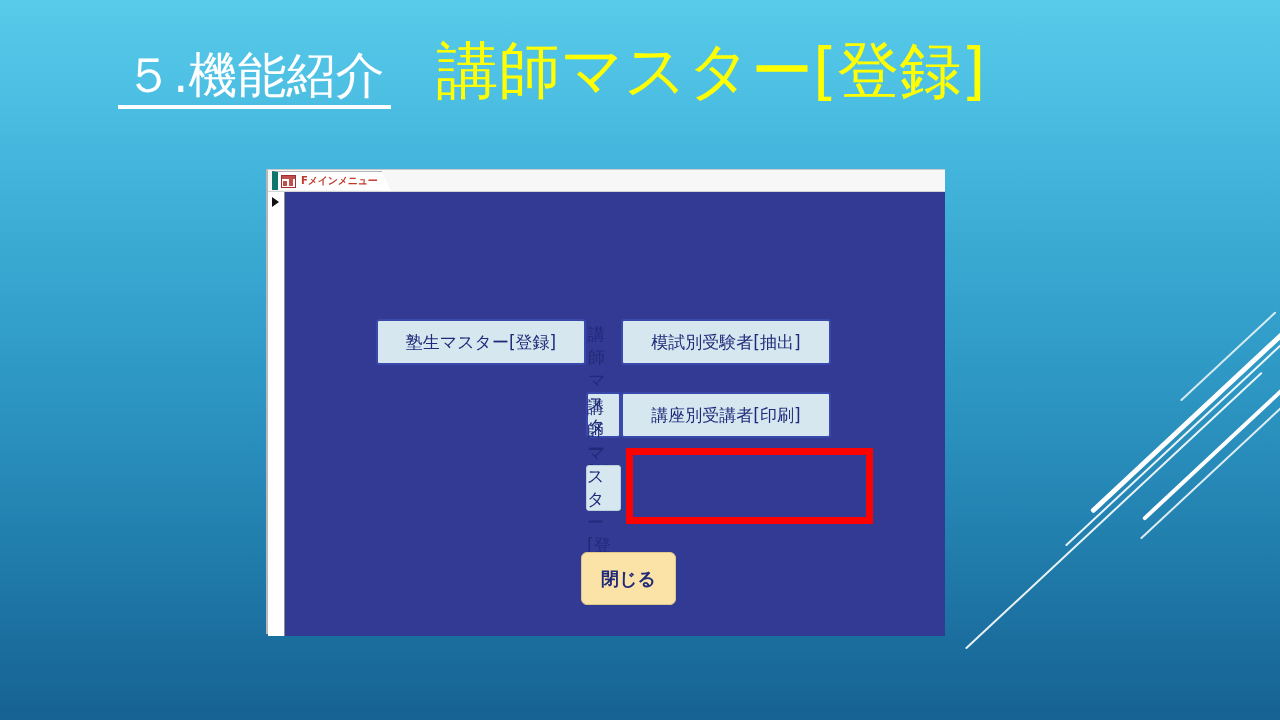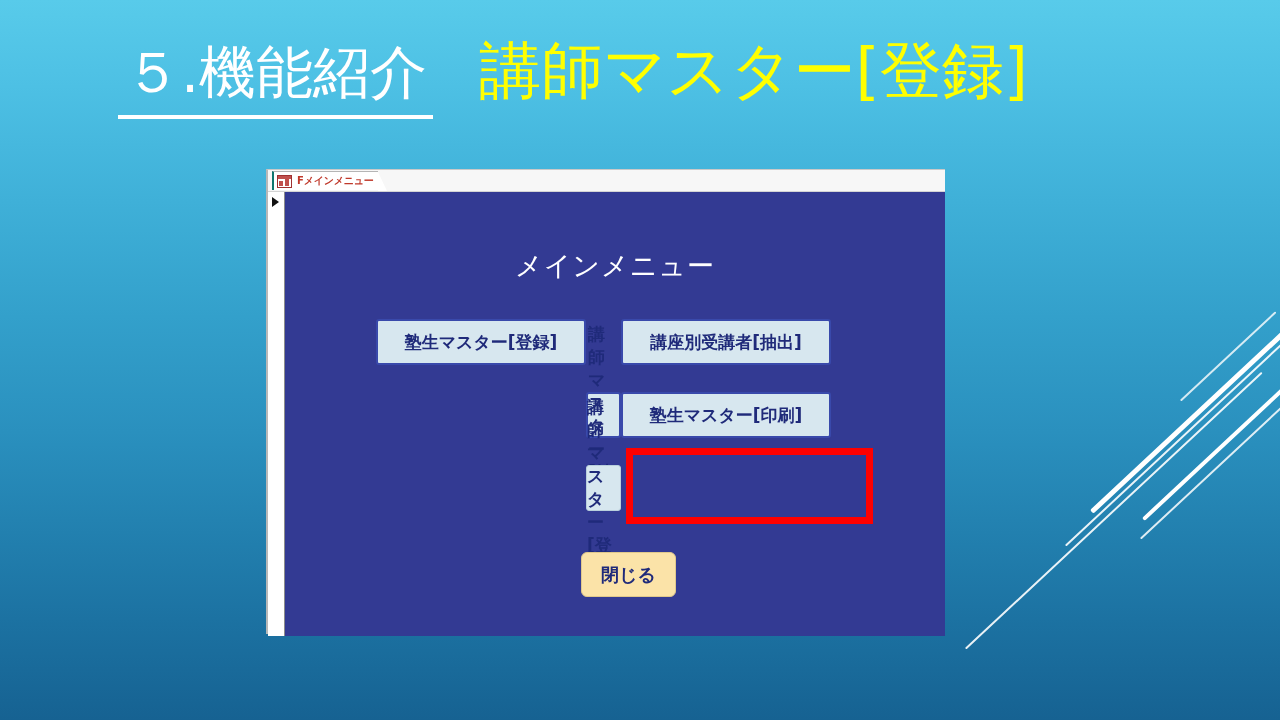--- a/index.html
+++ b/index.html
@@ -46,27 +46,27 @@
   
   #title-block {
     position: absolute;
     left: 118px;
     top: 38px;
     display: flex;
     align-items: baseline;
     white-space: nowrap;
   }
   #title-main {
-    font-size: 57px;
+    font-size: 49px;
     line-height: 1.05;
     color: #ffffff;
     font-weight: 400;
     letter-spacing: 0px;
     border-bottom: 4px solid #ffffff;
-    padding: 0 6px 12px 6px;
+    padding: 0 6px 4px 6px;
     font-family: "DejaVu Sans", "Liberation Sans", sans-serif;
   }
   #title-accent {
     font-size: 62px;
     line-height: 1.05;
     color: #ffff00;
     font-weight: 400;
     margin-left: 46px;
     padding-bottom: 4px;
     font-family: "DejaVu Sans", "Liberation Sans", sans-serif;
@@ -94,21 +94,21 @@
   }
   #doc-tab {
     position: absolute;
     left: 4px;
     top: 1px;
     height: 19px;
     display: flex;
     align-items: center;
     padding: 0 4px 0 3px;
     background: #ffffff;
-    border-left: 2px solid #0f766e;
+    border-left: 6px solid #0f766e;
     border-top: 1px solid #b5b5b5;
     box-sizing: border-box;
   }
   #doc-tab::after {
     content: "";
     position: absolute;
     right: -9px;
     top: 0;
     width: 0;
     height: 0;
@@ -198,21 +198,21 @@
     grid-template-columns: 210px 35px 210px;
     grid-auto-rows: 46px;
     row-gap: 27px;
   }
   .menu-btn {
     background: #d7e7ef;
     border: 2px solid #3949ab;
     border-radius: 3px;
     color: #1f2a7a;
     font-size: 17px;
-    font-weight: bold;
+    font-weight: normal;
     font-family: "DejaVu Sans", "Liberation Sans", sans-serif;
     display: flex;
     align-items: center;
     justify-content: center;
     letter-spacing: 0px;
     box-sizing: border-box;
     cursor: pointer;
   }
   .menu-btn.plain {
     border: 1px solid #b9cfdc;
@@ -230,21 +230,21 @@
     box-sizing: border-box;
     pointer-events: none;
   }
 
   
   #close-btn {
     position: absolute;
     left: 296px;
     top: 360px;
     width: 95px;
-    height: 45px;
+    height: 53px;
     background: #fbe3a8;
     border: 1px solid #e0c88c;
     border-radius: 6px;
     color: #1f2a7a;
     font-size: 18px;
     font-weight: bold;
     font-family: "DejaVu Sans", "Liberation Sans", sans-serif;
     display: flex;
     align-items: center;
     justify-content: center;
@@ -281,31 +281,30 @@
     </div>
 
     <div id="form-area">
 
       <div id="record-selector">
         <div id="record-arrow"></div>
       </div>
 
       <div id="form-canvas">
 
-        <div id="form-title">メインメニュー</div>
 
         <div id="btn-grid">
           <div class="menu-btn">塾生マスター[登録]</div>
           <div class="grid-gap"></div>
-          <div class="menu-btn">講座別受講者[抽出]</div>
+          <div class="menu-btn">模試別受験者[抽出]</div>
 
           <div class="grid-gap"></div>
           <div class="menu-btn">講師マスター[抽出]</div>
 
-          <div class="menu-btn">塾生マスター[印刷]</div>
+          <div class="menu-btn">講座別受講者[印刷]</div>
           <div class="grid-gap"></div>
           <div class="menu-btn plain">講師マスター[登録]</div>
         </div>
 
         <div id="highlight-box"></div>
 
         <div id="close-btn">閉じる</div>
 
       </div>
     </div>

